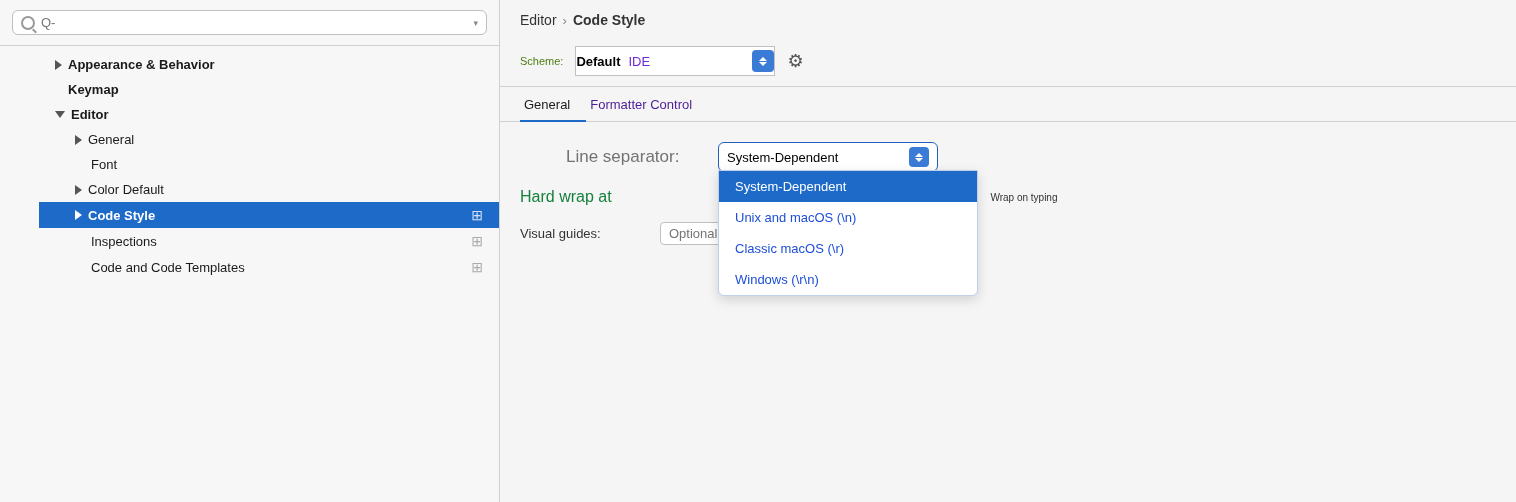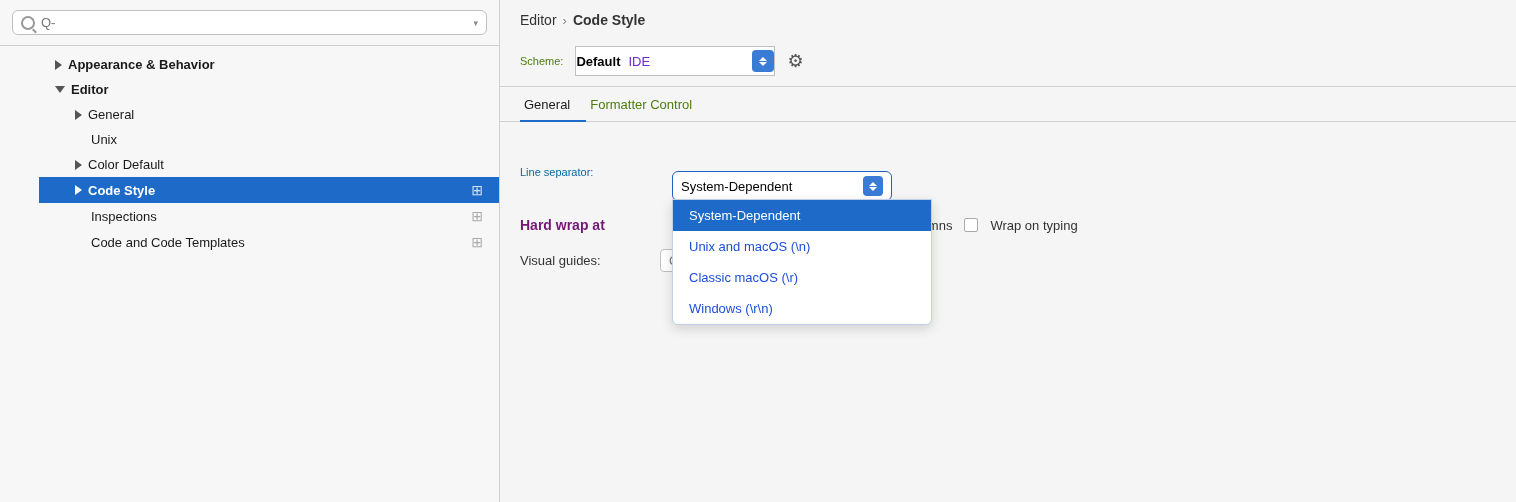--- a/index.html
+++ b/index.html
@@ -240,21 +240,21 @@
       align-items: flex-end;
       padding: 0 20px;
       border-bottom: 1px solid #d0d0d0;
       background: #f5f5f5;
     }
 
     .tab {
       padding: 10px 16px 8px 4px;
       font-size: 13px;
       cursor: pointer;
-      color: #4d7c0f;
+      color: #4c1d95;
       border-bottom: 2px solid transparent;
       margin-bottom: -1px;
     }
 
     .tab.active {
       color: #1a1a1a;
       border-bottom: 2px solid #1d6ac9;
       font-weight: 500;
     }
 
@@ -265,29 +265,29 @@
     }
 
     .setting-row {
       display: flex;
       align-items: center;
       margin-bottom: 16px;
       gap: 12px;
     }
 
     .setting-label {
-      font-size: 11px;
-      color: #0369a1;
+      font-size: 17px;
+      color: #737373;
       min-width: 140px;
+      margin-left: 46px;
     }
 
     .dropdown-wrap {
       position: relative;
       display: inline-block;
-      margin-top: 29px;
     }
 
     .line-sep-dropdown {
       display: flex;
       align-items: center;
       background: white;
       border: 1px solid #2060c0;
       border-radius: 6px;
       padding: 4px 8px;
       min-width: 220px;
@@ -353,24 +353,23 @@
 
     
     .hardwrap-row {
       display: flex;
       align-items: center;
       gap: 12px;
       margin-bottom: 16px;
     }
 
     .hardwrap-label {
-      font-size: 14px;
-      color: #701a75;
+      font-size: 16px;
+      color: #15803d;
       min-width: 140px;
-      font-weight: bold;
     }
 
     .hardwrap-spacer {
       min-width: 220px;
     }
 
     .columns-label {
       font-size: 13px;
       color: #333;
     }
@@ -379,21 +378,21 @@
       width: 14px;
       height: 14px;
       border: 1px solid #aaa;
       border-radius: 2px;
       background: white;
       display: inline-block;
       cursor: pointer;
     }
 
     .wrap-typing-label {
-      font-size: 13px;
+      font-size: 10px;
       color: #333;
     }
 
     .visual-guides-row {
       display: flex;
       align-items: center;
       gap: 0;
     }
 
     .visual-guides-label {
@@ -429,33 +428,36 @@
     </div>
   </div>
 
   <div class="sidebar-nav">
 
     <div class="nav-item">
       <span class="triangle right"></span>
       <span class="label" style="font-weight:700">Appearance &amp; Behavior</span>
     </div>
 
+    <div class="nav-item">
+      <span class="label" style="font-weight:700;padding-left:13px">Keymap</span>
+    </div>
 
     <div class="nav-item">
       <span class="triangle down"></span>
       <span class="label" style="font-weight:700">Editor</span>
     </div>
 
     <div class="nav-item indent1">
       <span class="triangle right"></span>
       <span class="label">General</span>
     </div>
 
     <div class="nav-item indent2">
-      <span class="label">Unix</span>
+      <span class="label">Font</span>
     </div>
 
     <div class="nav-item indent1">
       <span class="triangle right"></span>
       <span class="label">Color Default</span>
     </div>
 
     <div class="nav-item indent1 selected">
       <span class="triangle right-white"></span>
       <span class="label" style="font-weight:700">Code Style</span>

